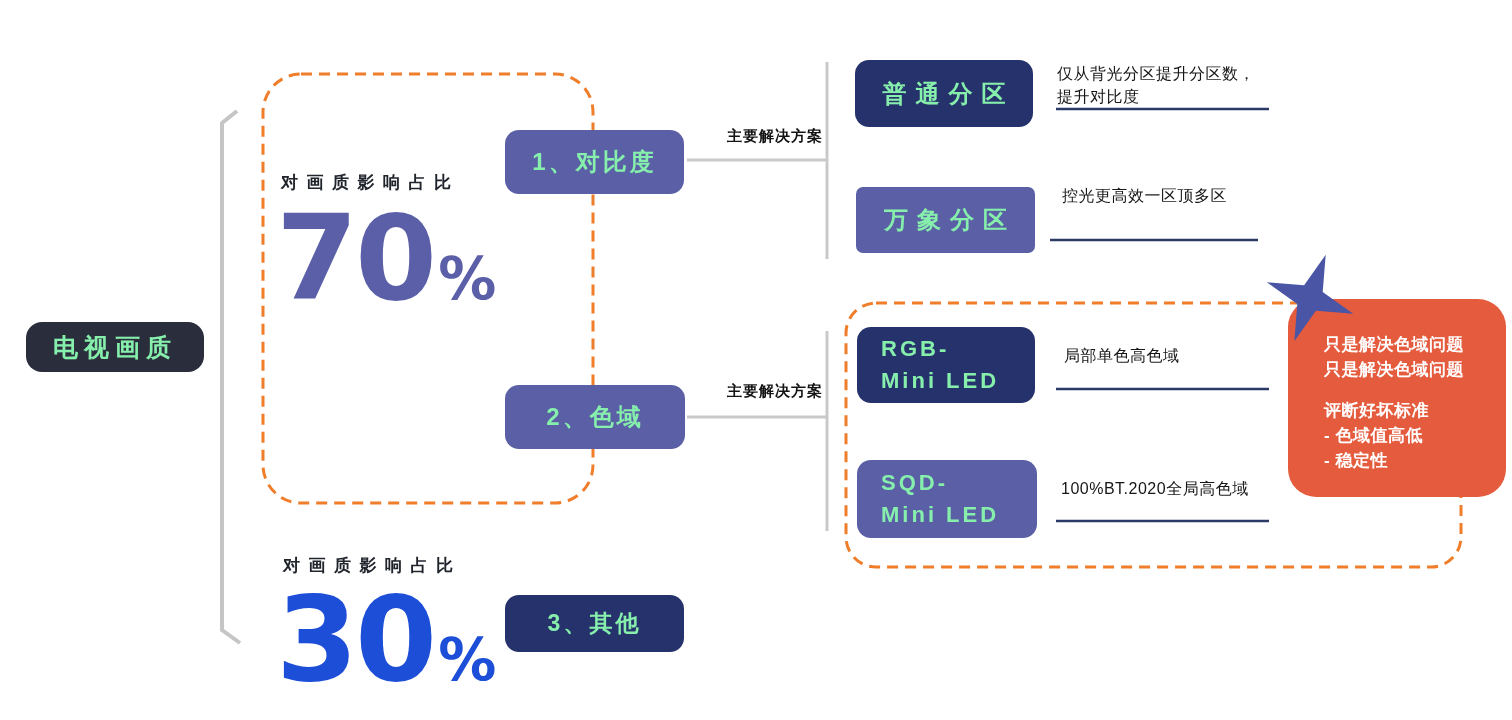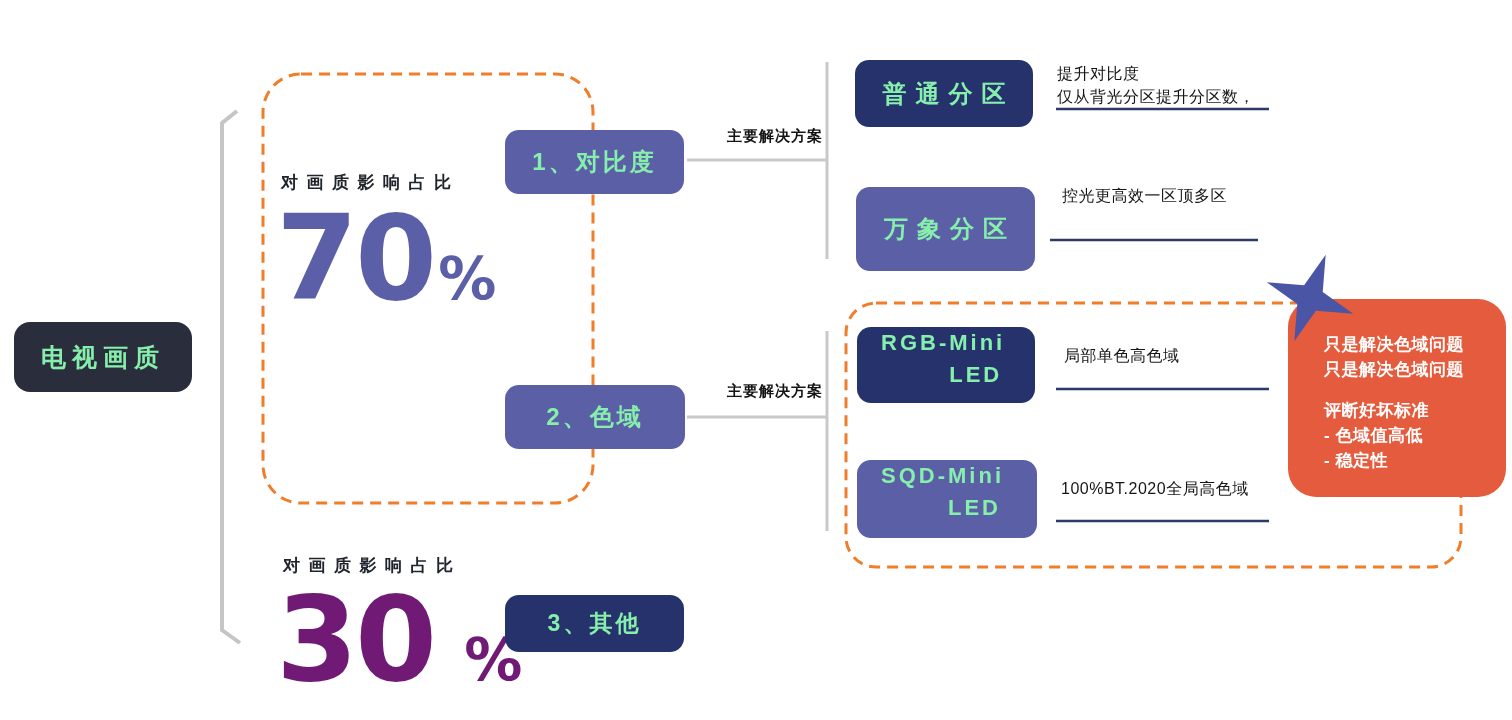--- a/index.html
+++ b/index.html
@@ -9,29 +9,29 @@
   }
   #bg-lines{position:absolute;left:0;top:0;z-index:0;}
   .node{
     position:absolute;z-index:2;color:#86efac;font-weight:bold;
     display:flex;align-items:center;justify-content:center;
     border-radius:14px;box-sizing:border-box;
   }
   .navy{background:#26326B;}
   .purple{background:#5A5FA6;}
   .root-node{
-    left:14px;top:322px;width:178px;height:70px;background:#2A2E3C;border-radius:16px;
+    left:26px;top:322px;width:178px;height:50px;background:#2A2E3C;border-radius:16px;
     font-size:25px;letter-spacing:6px;padding-left:0;z-index:2;
   }
   .node-contrast{left:505px;top:130px;width:179px;height:64px;font-size:24px;letter-spacing:3px;}
   .node-gamut{left:505px;top:385px;width:180px;height:64px;font-size:24px;letter-spacing:3px;}
   .node-other{left:505px;top:595px;width:179px;height:57px;font-size:23px;letter-spacing:3px;}
   .node-putong{left:855px;top:60px;width:178px;height:67px;font-size:24px;letter-spacing:9px;padding-left:9px;}
-  .node-wanxiang{left:856px;top:187px;width:179px;height:84px;font-size:24px;letter-spacing:9px;padding-left:9px;}
-  .node-led{flex-direction:row;align-items:flex-start;justify-content:center;
+  .node-wanxiang{left:856px;top:187px;width:179px;height:66px;font-size:24px;letter-spacing:9px;padding-left:9px;border-radius:7px;}
+  .node-led{flex-direction:column;align-items:flex-start;justify-content:center;
     padding-left:24px;font-size:22px;letter-spacing:3px;line-height:1.45;}
   .node-rgb{left:857px;top:327px;width:178px;height:76px;}
   .node-sqd{left:857px;top:460px;width:180px;height:78px;}
   .conn-label{
     position:absolute;z-index:2;font-size:15px;font-weight:bold;color:#141414;letter-spacing:1px;margin-left:24px;
   }
   .conn-label-1{left:703px;top:127px;}
   .conn-label-2{left:703px;top:382px;}
   .note{
     position:absolute;z-index:2;font-size:16px;color:#161616;line-height:23px;letter-spacing:0.5px;
@@ -45,21 +45,21 @@
     font-size:17px;font-weight:bold;color:#20242C;letter-spacing:8.5px;white-space:nowrap;
   }
   .impact-number{
     display:flex;align-items:baseline;font-family:"DejaVu Sans",sans-serif;font-weight:bold;line-height:0.92;
   }
   .impact-number .num{font-size:118px;letter-spacing:-3px;}
   .impact-number .pct{font-size:58px;margin-left:4px;}
   .impact-70{left:281px;top:171px;}
   .impact-70 .impact-number{color:#5B5FA8;margin-top:10px;margin-left:-5px;}
   .impact-30{left:283px;top:554px;}
-  .impact-30 .impact-number{color:#701a75;margin-top:8px;margin-left:-7px;gap:26px;}
+  .impact-30 .impact-number{color:#1d4ed8;margin-top:8px;margin-left:-7px;}
   .callout{
     position:absolute;z-index:3;left:1288px;top:299px;width:218px;height:198px;
     background:#E55B3D;border-radius:28px;box-sizing:border-box;
     padding:34px 18px 0 36px;color:#ffffff;font-weight:bold;font-size:17px;line-height:1.45;
     letter-spacing:0.5px;
   }
   .callout .para2{margin-top:17px;}
   #star{position:absolute;left:1255px;top:245px;z-index:4;}
 </style>
 </head>
@@ -95,22 +95,22 @@
       <span class="num">70</span>
       <span class="pct">%</span>
     </div>
   </div>
 
   <div class="node purple node-contrast">1、对比度</div>
   <div class="conn-label conn-label-1">主要解决方案</div>
 
   <div class="node navy node-putong">普通分区</div>
   <div class="note note-1">
+    <div>仅从背光分区提升分区数，</div>
     <div>提升对比度</div>
-    <div>仅从背光分区提升分区数，</div>
   </div>
 
   <div class="node purple node-wanxiang">万象分区</div>
   <div class="note note-2">
     <div>控光更高效一区顶多区</div>
   </div>
 
   <div class="node purple node-gamut">2、色域</div>
   <div class="conn-label conn-label-2">主要解决方案</div>
 

